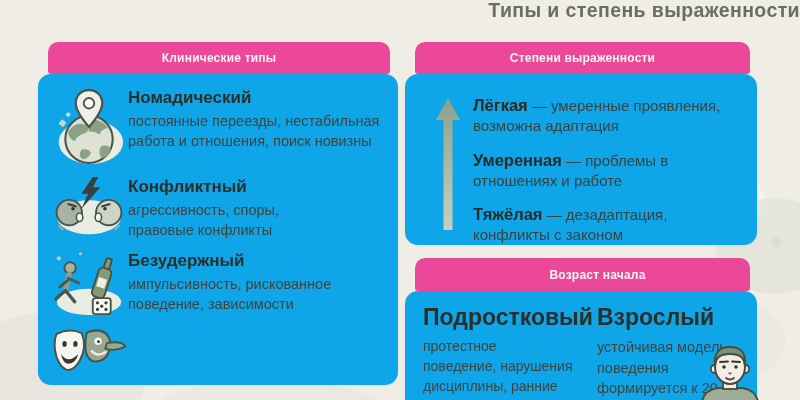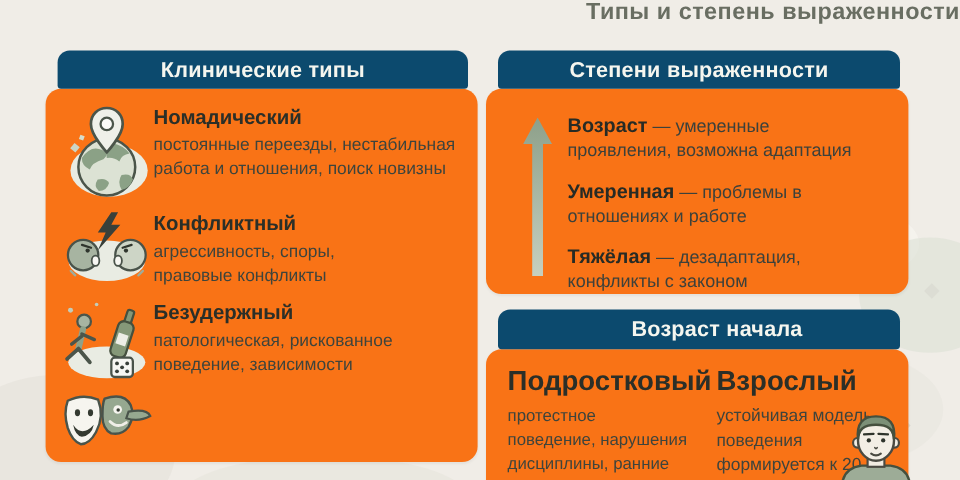--- a/index.html
+++ b/index.html
@@ -21,27 +21,27 @@
   .d2{left:772px;top:238px;opacity:.7;}
 
   .title{
     position:absolute;top:-1px;left:0;width:800px;text-align:right;
     font-size:19.5px;font-weight:600;color:#696e62;letter-spacing:.4px;
   }
 
   .card{position:absolute;}
   .card-header{
     position:relative;margin:0 8px 0 10px;height:32px;z-index:2;
-    background:#0c4a6e;border-radius:10px 10px 3px 3px;
+    background:#ec4899;border-radius:10px 10px 3px 3px;
     display:flex;align-items:center;justify-content:center;
-    font-size:18px;font-weight:700;color:#f5f6ef;letter-spacing:.2px;
+    font-size:12px;font-weight:700;color:#f5f6ef;letter-spacing:.2px;
   }
   .card-body{
     position:absolute;left:0;right:0;top:32px;bottom:0;z-index:1;
-    background:#f97316;border-radius:13px;
+    background:#0ea5e9;border-radius:13px;
     box-shadow:0 1px 2px rgba(90,95,85,.08);
   }
 
   
   .card-clinical{left:38px;top:42px;width:360px;height:343px;}
   .clinical-list{padding:12px 10px 6px 12px;}
   .type-row{display:flex;align-items:flex-start;margin-bottom:9px;}
   .icon-box{width:78px;flex:none;display:flex;justify-content:center;align-items:flex-start;}
   .type-text{flex:1;padding-top:2px;}
   .type-title{font-size:17px;font-weight:700;color:#2b2f28;margin-bottom:3px;}
@@ -156,21 +156,21 @@
               <rect x="42" y="52" width="19" height="17" rx="3" fill="#f7f7f3" stroke="#49534a" stroke-width="2"></rect>
               <circle cx="47" cy="57" r="1.7" fill="#39403a"></circle>
                 <circle cx="56" cy="57" r="1.7" fill="#39403a"></circle>
               <circle cx="47" cy="64" r="1.7" fill="#39403a"></circle>
                 <circle cx="56" cy="64" r="1.7" fill="#39403a"></circle>
               <circle cx="51.5" cy="60.5" r="1.7" fill="#39403a"></circle>
             </svg>
           </div>
           <div class="type-text">
             <div class="type-title">Безудержный</div>
-            <div class="type-desc w225">патологическая, рискованное поведение, зависимости</div>
+            <div class="type-desc w225">импульсивность, рискованное поведение, зависимости</div>
           </div>
         </div>
 
         <div class="type-row row4">
           <div class="icon-box">
             <svg width="76" height="54" viewBox="0 0 84 58">
               <path d="M40 6 Q58 0 64 12 Q68 22 62 32 Q56 40 46 38 Q38 34 38 22 Q38 10 40 6 Z" fill="#96a890" stroke="#49534a" stroke-width="2.2"></path>
               <path d="M62 18 Q79 15 82 22 Q71 28 60 24 Z" fill="#96a890" stroke="#49534a" stroke-width="2"></path>
               <circle cx="52" cy="16" r="4" fill="#f6f5ef"></circle>
               <circle cx="52.5" cy="16.5" r="1.6" fill="#343a31"></circle>
@@ -198,21 +198,21 @@
             <linearGradient id="arrowGrad" x1="0" y1="0" x2="0" y2="1">
               <stop offset="0" stop-color="#8da08a"></stop>
               <stop offset="1" stop-color="#c7d0bf"></stop>
             </linearGradient>
           </defs>
           <polygon points="13,0 25,22 17.5,22 17.5,132 8.5,132 8.5,22 1,22" fill="url(#arrowGrad)"></polygon>
         </svg>
       </div>
       <div class="severity-items">
         <div class="severity-item s1">
-          <span class="severity-term">Возраст</span>
+          <span class="severity-term">Лёгкая</span>
           <span>— умеренные проявления, возможна адаптация</span>
         </div>
         <div class="severity-item s2">
           <span class="severity-term">Умеренная</span>
           <span>— проблемы в отношениях и работе</span>
         </div>
         <div class="severity-item s3">
           <span class="severity-term">Тяжёлая</span>
           <span>— дезадаптация, конфликты с законом</span>
         </div>

